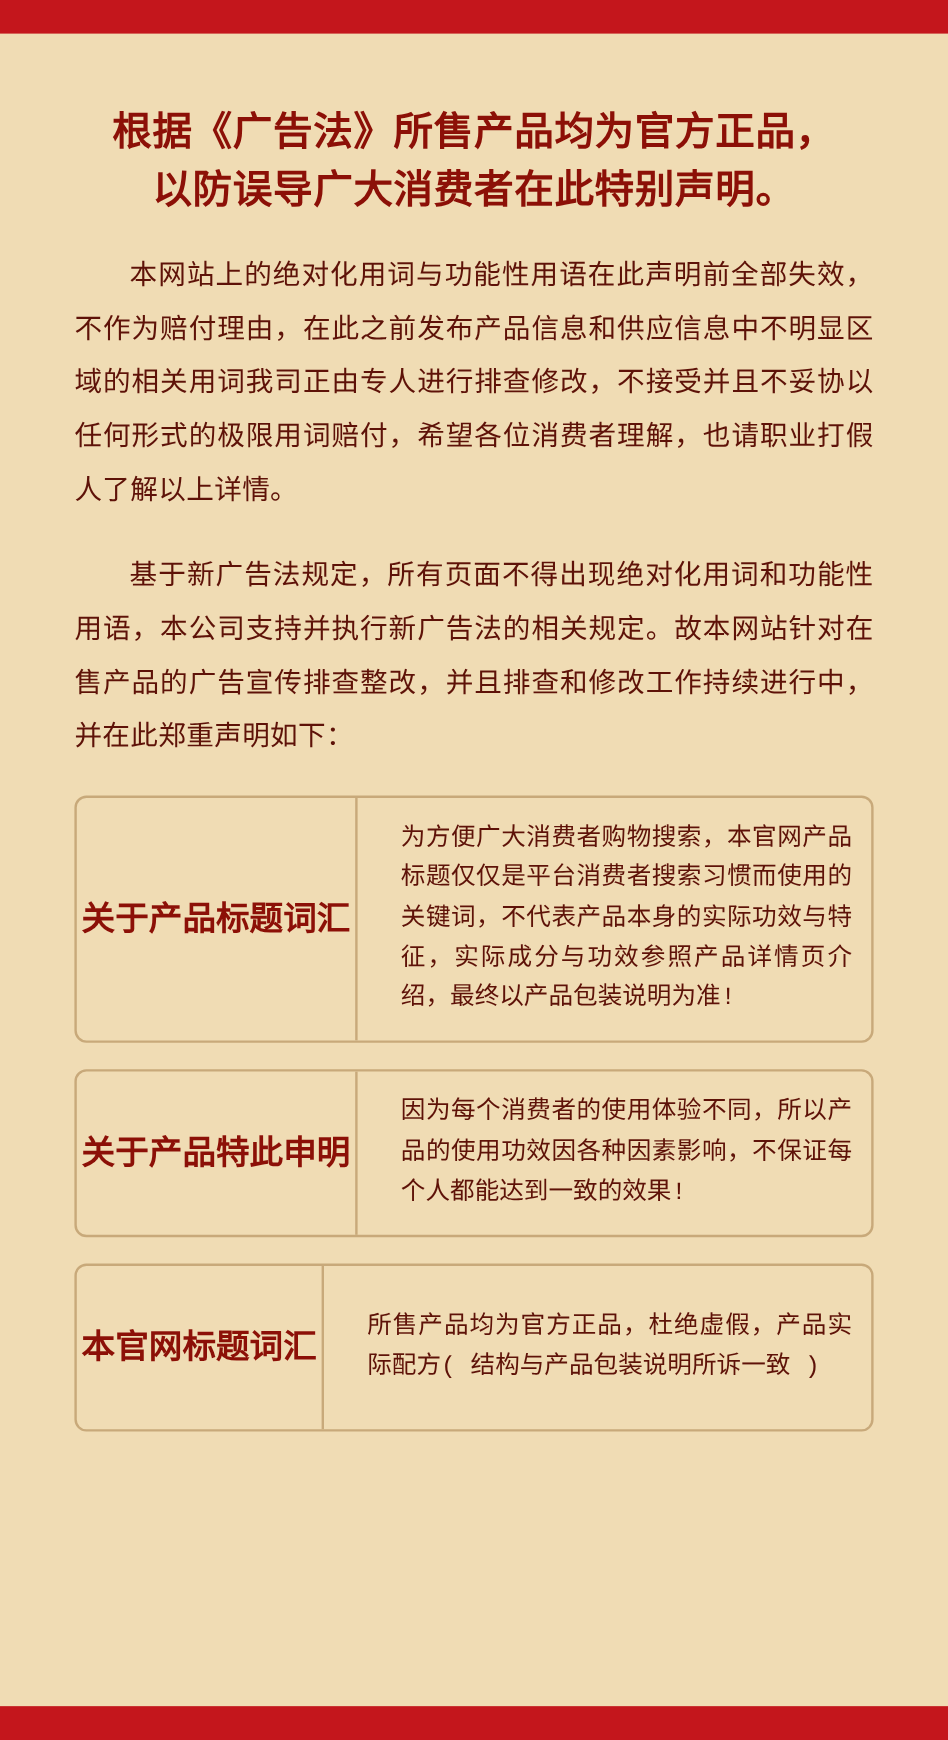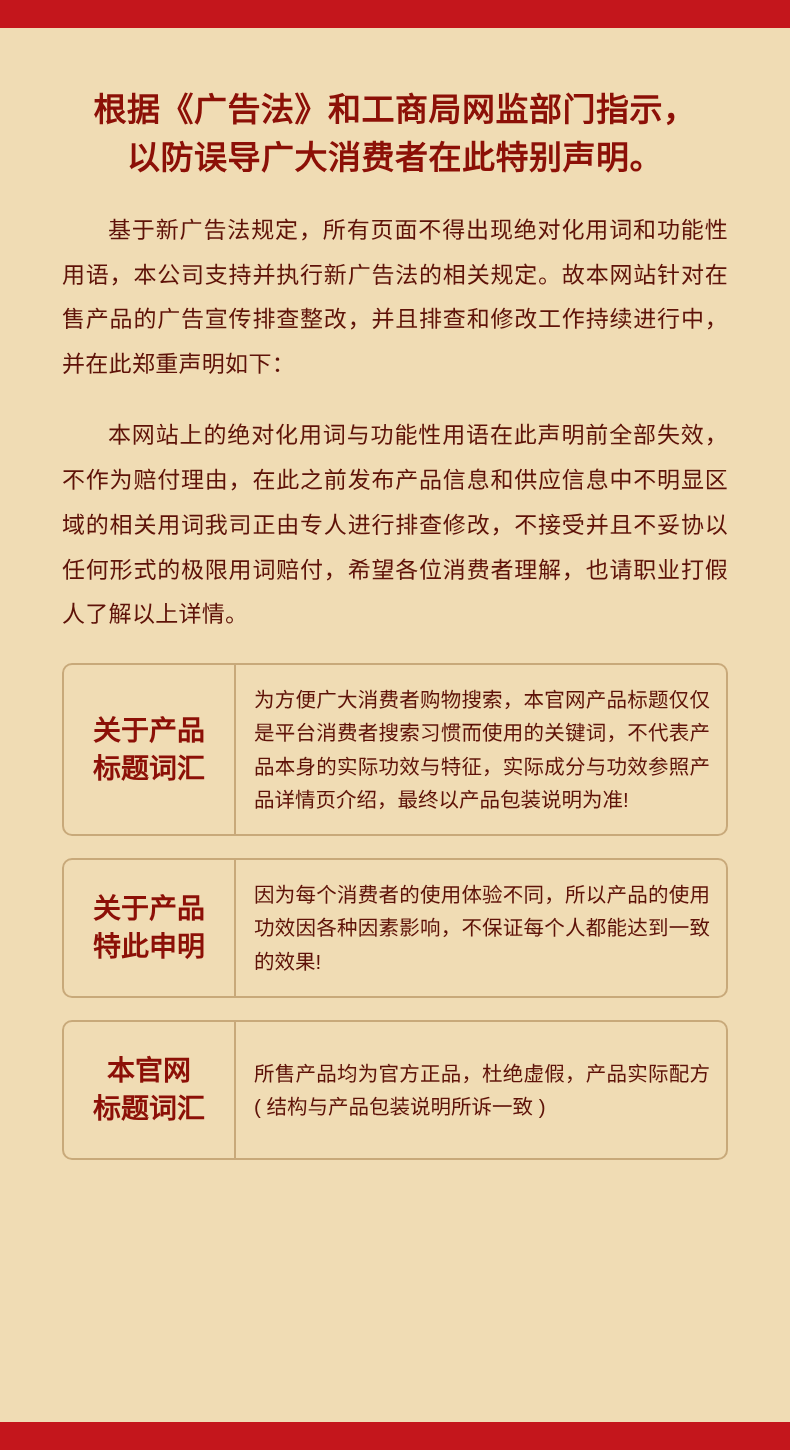--- a/index.html
+++ b/index.html
@@ -66,47 +66,47 @@
     display: flex;
     align-items: stretch;
     margin-bottom: 22px;
     background: transparent;
     box-sizing: border-box;
     min-height: 140px;
   }
   .card-title {
     flex: 0 0 172px;
     display: flex;
-    flex-direction: column;
+    flex-direction: row;
     align-items: center;
     justify-content: center;
     color: #8c1007;
     font-weight: bold;
     font-size: 28px;
     line-height: 1.35;
     border-right: 2px solid #c8a97a;
     padding: 14px 4px;
     box-sizing: border-box;
     font-family: "DejaVu Serif", "Liberation Serif", serif;
   }
   .card-title span {
     display: block;
     white-space: nowrap;
   }
   .card-body {
     flex: 1 1 auto;
     color: #5e1208;
     font-size: 20.5px;
     line-height: 1.62;
-    padding: 18px 16px 18px 18px;
+    padding: 18px 16px 18px 36px;
     text-align: justify;
     text-justify: inter-ideograph;
     display: flex;
     align-items: center;
-    font-family: Liberation Sans, sans-serif;
+    font-family: Liberation Mono, monospace;
   }
   .card-body span {
     display: block;
   }
   .footer {
     text-align: center;
     color: #5e1208;
     font-size: 21px;
     line-height: 1.65;
     margin-top: 16px;
@@ -129,27 +129,27 @@
 </head>
 <body>
 
 <div class="page">
 
   <div class="top-bar"></div>
 
   <div class="panel">
 
     <div class="headline">
-      <span class="line1">根据《广告法》和工商局网监部门指示，</span>
+      <span class="line1">根据《广告法》所售产品均为官方正品，</span>
       <span class="line2">以防误导广大消费者在此特别声明。</span>
     </div>
 
     <div class="body-text">
+      <p>本网站上的绝对化用词与功能性用语在此声明前全部失效，不作为赔付理由，在此之前发布产品信息和供应信息中不明显区域的相关用词我司正由专人进行排查修改，不接受并且不妥协以任何形式的极限用词赔付，希望各位消费者理解，也请职业打假人了解以上详情。</p>
       <p>基于新广告法规定，所有页面不得出现绝对化用词和功能性用语，本公司支持并执行新广告法的相关规定。故本网站针对在售产品的广告宣传排查整改，并且排查和修改工作持续进行中，并在此郑重声明如下：</p>
-      <p>本网站上的绝对化用词与功能性用语在此声明前全部失效，不作为赔付理由，在此之前发布产品信息和供应信息中不明显区域的相关用词我司正由专人进行排查修改，不接受并且不妥协以任何形式的极限用词赔付，希望各位消费者理解，也请职业打假人了解以上详情。</p>
     </div>
 
     <div class="cards">
 
       <div class="card">
         <div class="card-title">
           <span>关于产品</span>
           <span>标题词汇</span>
         </div>
         <div class="card-body">

